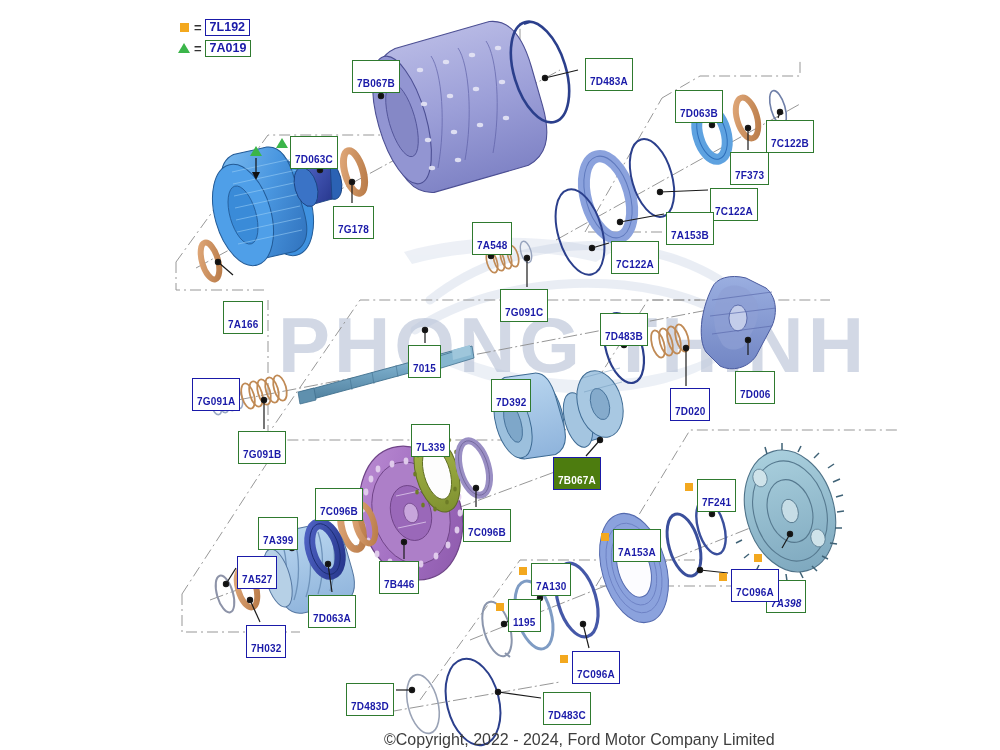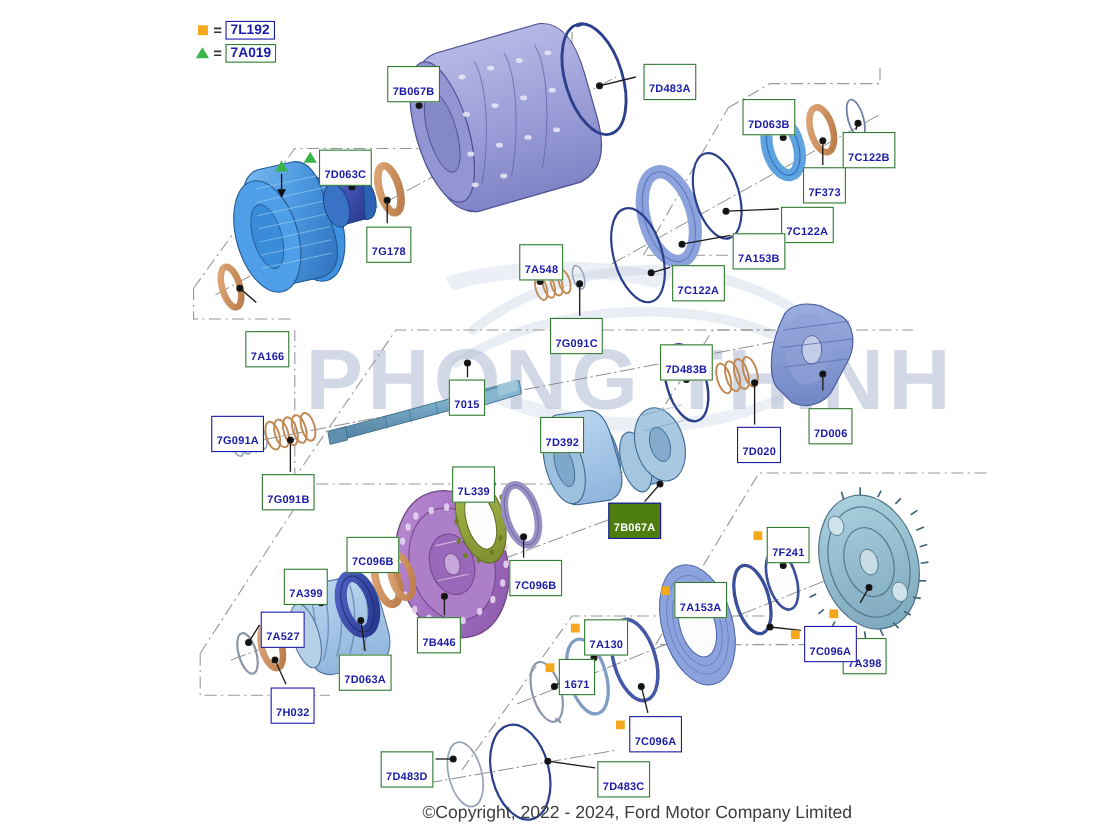--- a/index.html
+++ b/index.html
@@ -646,27 +646,27 @@
       <div class="lbl" style="left: 258px; top: 517px;">7A399</div>
       <div class="lbl" style="left: 379px; top: 561px;">7B446</div>
       <div class="lbl blue" style="left: 205px; top: 556px; margin-left: 32px;">7A527</div>
       <div class="lbl" style="left: 308px; top: 595px;">7D063A</div>
       <div class="lbl blue" style="left: 246px; top: 625px;">7H032</div>
       <div class="sq" style="left: 685px; top: 483px;"></div>
       <div class="lbl" style="left: 697px; top: 479px;">7F241</div>
       <div class="sq" style="left: 601px; top: 533px;"></div>
       <div class="lbl" style="left: 613px; top: 529px;">7A153A</div>
       <div class="sq" style="left: 754px; top: 554px;"></div>
-      <div class="lbl" style="left: 766px; top: 580px;">7A398</div>
+      <div class="lbl" style="left: 766px; top: 580px; font-style: italic;">7A398</div>
       <div class="sq" style="left: 719px; top: 573px;"></div>
       <div class="lbl blue" style="left: 731px; top: 569px;">7C096A</div>
       <div class="sq" style="left: 519px; top: 567px;"></div>
       <div class="lbl" style="left: 531px; top: 563px;">7A130</div>
       <div class="sq" style="left: 496px; top: 603px;"></div>
-      <div class="lbl" style="left: 508px; top: 599px;">1671</div>
+      <div class="lbl" style="left: 508px; top: 599px;">1195</div>
       <div class="sq" style="left: 560px; top: 655px;"></div>
       <div class="lbl blue" style="left: 572px; top: 651px;">7C096A</div>
       <div class="lbl" style="left: 346px; top: 683px;">7D483D</div>
       <div class="lbl" style="left: 543px; top: 692px;">7D483C</div>
     </div>
 
   <div class="foot c" style="left:384px;top:731px;">©Copyright, 2022 - 2024, Ford Motor Company Limited</div>
 
 
 </div>

